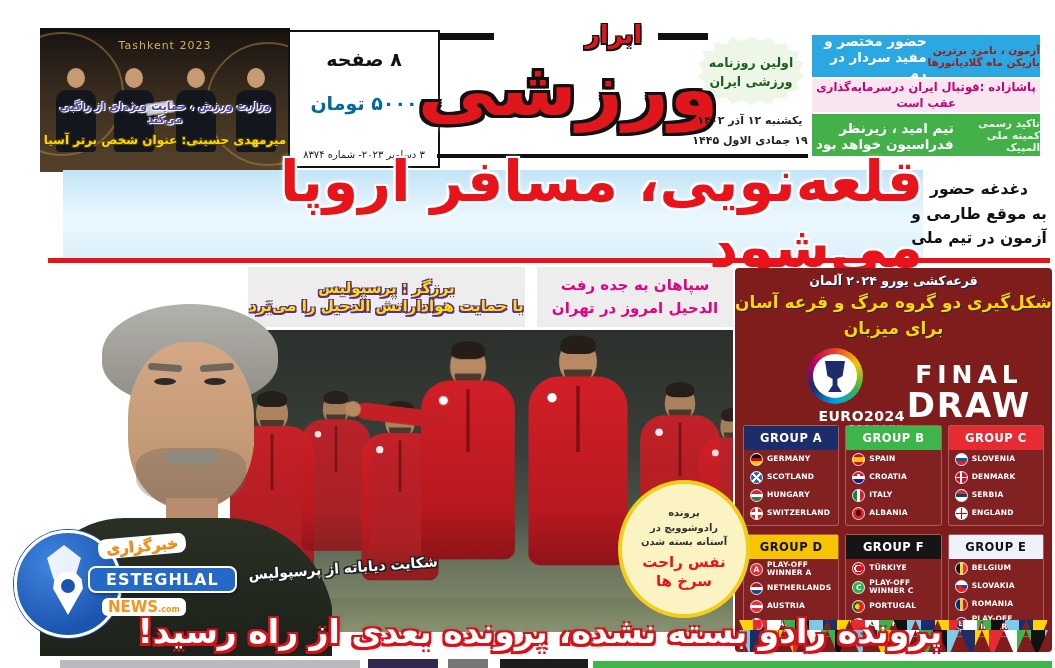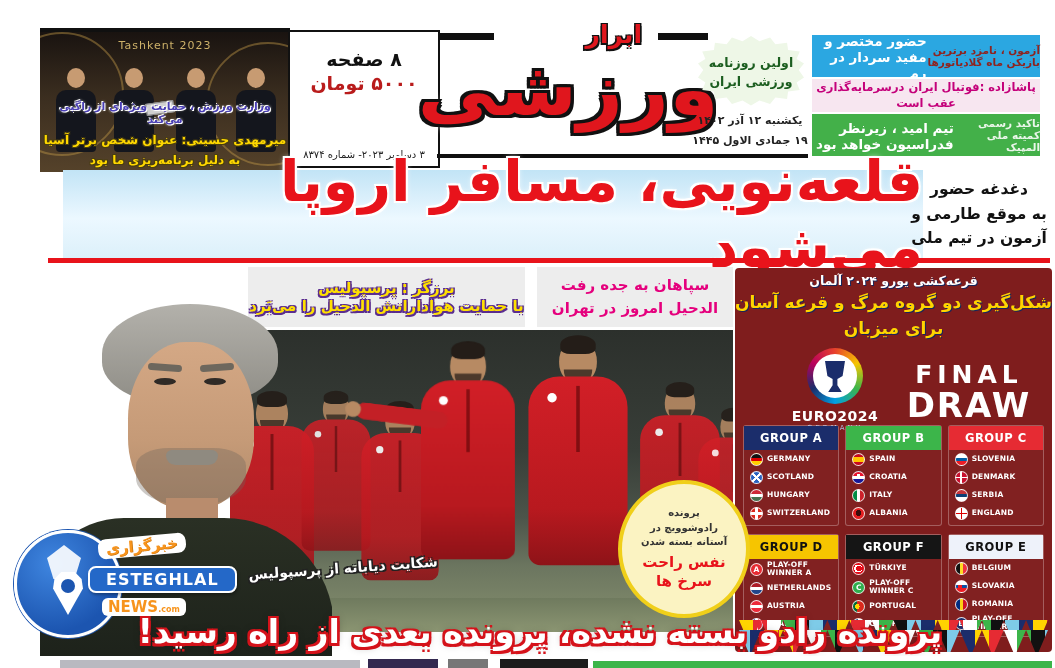--- a/index.html
+++ b/index.html
@@ -16,21 +16,21 @@
   .mfig .mb{display:block;width:40px;height:62px;margin:2px auto 0;background:#14161d;border-radius:10px 10px 4px 4px;}
   .award{position:absolute;width:26px;height:10px;background:#cfcfcf;border:1px solid #888;top:34px;left:34px;transform:rotate(-8deg);}
   .mp-cap{position:absolute;left:0;right:0;text-align:center;font-weight:bold;z-index:3;}
   #mp-cap1{bottom:46px;font-size:11px;color:#4a3fb5;text-shadow:0 0 3px #fff,1px 1px 0 #fff,-1px -1px 0 #fff;}
   #mp-cap2{bottom:25px;font-size:12px;color:#ffd800;text-shadow:1px 1px 0 #4a3f10,-1px -1px 0 #4a3f10,1px -1px 0 #4a3f10,-1px 1px 0 #4a3f10;}
   #mp-cap3{bottom:5px;font-size:12px;color:#ffd800;text-shadow:1px 1px 0 #4a3f10,-1px -1px 0 #4a3f10,1px -1px 0 #4a3f10,-1px 1px 0 #4a3f10;}
 
   
   #price-box{left:288px;top:30px;width:148px;height:134px;background:#fff;border:2px solid #111;}
   #price-box .pages{margin-top:16px;font-size:19px;font-weight:bold;color:#111;text-align:center;}
-  #price-box .price{margin-top:2px;font-size:19px;font-weight:bold;color:#b91c1c;text-align:center;}
+  #price-box .price{margin-top:22px;font-size:19px;font-weight:bold;color:#0369a1;text-align:center;}
   #price-box .issue{position:absolute;bottom:6px;left:0;right:0;font-size:10px;color:#222;text-align:center;}
 
   
   #logo-block{left:440px;top:24px;width:268px;height:130px;}
   .logo-bar{position:absolute;height:7px;background:#101010;top:9px;}
   #logo-bar-l{left:0;width:54px;}
   #logo-bar-r{right:0;width:50px;}
   #logo-top{position:absolute;top:-4px;right:66px;font-size:25px;font-weight:900;color:#e0161d;
     text-shadow:1.5px 1.5px 0 #111,-1.5px -1.5px 0 #111,1.5px -1.5px 0 #111,-1.5px 1.5px 0 #111;}
   #logo-main{position:absolute;top:22px;left:0;right:0;text-align:center;font-size:74px;font-weight:900;color:#e0161d;transform:scaleX(1.08);
@@ -126,21 +126,21 @@
     text-shadow:.5px .5px 0 #c86f00;}
   #wm-name{position:absolute;left:74px;top:44px;background:#2468c8;border:2px solid #fff;border-radius:8px;padding:2px 16px;font-size:16px;font-weight:900;color:#fff;letter-spacing:1px;box-shadow:1px 2px 3px rgba(0,0,0,.3);}
   #wm-news{position:absolute;left:88px;top:76px;background:#fff;border-radius:6px;padding:0 6px;font-size:15px;font-weight:900;color:#f7941d;}
   #wm-news .com{font-size:8px;font-weight:bold;}
 
   
   #euro{left:735px;top:268px;width:317px;height:384px;background:#7f1d1d;border-radius:4px;overflow:hidden;z-index:3;}
   #euro .kick{position:absolute;top:5px;left:0;right:0;text-align:center;font-size:12.5px;font-weight:bold;color:#fff;text-shadow:1px 1px 0 #16265c;}
   #euro .t1{position:absolute;top:24px;left:0;right:0;text-align:center;font-size:17px;font-weight:900;color:#ffd400;text-shadow:1px 1px 0 #16265c;}
   #euro .t2{position:absolute;top:50px;left:0;right:0;text-align:center;font-size:17px;font-weight:900;color:#ffd400;text-shadow:1px 1px 0 #16265c;}
-  #elogo{position:absolute;left:30px;top:80px;width:140px;text-align:center;}
+  #elogo{position:absolute;left:30px;top:80px;width:140px;}
   .trophy{width:56px;height:56px;margin:0 auto;border-radius:50%;background:conic-gradient(#e8412c,#f6c500,#3cb54a,#00a0e4,#1b2d6b,#b8005c,#e8412c);position:relative;}
   .trophy::before{content:"";position:absolute;inset:6px;background:#fff;border-radius:50%;}
   .trophy .cup{position:absolute;inset:13px 18px 12px 18px;background:#1b2d6b;clip-path:polygon(0% 0%,100% 0%,88% 48%,62% 58%,62% 78%,84% 100%,16% 100%,38% 78%,38% 58%,12% 48%);}
   #elogo .etext{margin-top:4px;font-size:14px;font-weight:900;color:#fff;letter-spacing:.5px;}
   #elogo .esub{font-size:7px;color:#aebadf;letter-spacing:3px;}
   #fdraw{position:absolute;left:158px;top:94px;width:152px;color:#fff;font-weight:900;text-align:center;line-height:1.02;}
   #fdraw .f1{font-size:25px;letter-spacing:5px;}
   #fdraw .f2{font-size:34px;letter-spacing:2px;}
   #groups{position:absolute;left:8px;top:157px;width:301px;display:grid;grid-template-columns:repeat(3,1fr);gap:8px 6px;direction:ltr;}
   .gcol{border:1px solid rgba(255,255,255,.28);border-radius:3px;padding:0 0 3px 0;background:rgba(255,255,255,.02);}
@@ -213,21 +213,20 @@
     <div class="mfig" style="left:134px;">
         <i class="mh"></i>
         <i class="mb"></i>
       </div>
     <div class="mfig" style="left:194px;">
         <i class="mh"></i>
         <i class="mb"></i>
       </div>
     <div class="mp-cap" id="mp-cap1">وزارت ورزش ، حمایت ویژه‌ای از راگبی می‌کند</div>
     <div class="mp-cap" id="mp-cap2">میرمهدی حسینی: عنوان شخص برتر آسیا</div>
-    <div class="mp-cap" id="mp-cap3">به دلیل برنامه‌ریزی ما بود</div>
   </div>
 
   <div class="abs" id="price-box">
     <div class="pages">۸ صفحه</div>
     <div class="price">۵۰۰۰ تومان</div>
     <div class="issue">۳ دسامبر ۲۰۲۳- شماره ۸۳۷۴</div>
   </div>
 
   <div class="abs" id="logo-block">
     <div class="logo-bar" id="logo-bar-l"></div>

